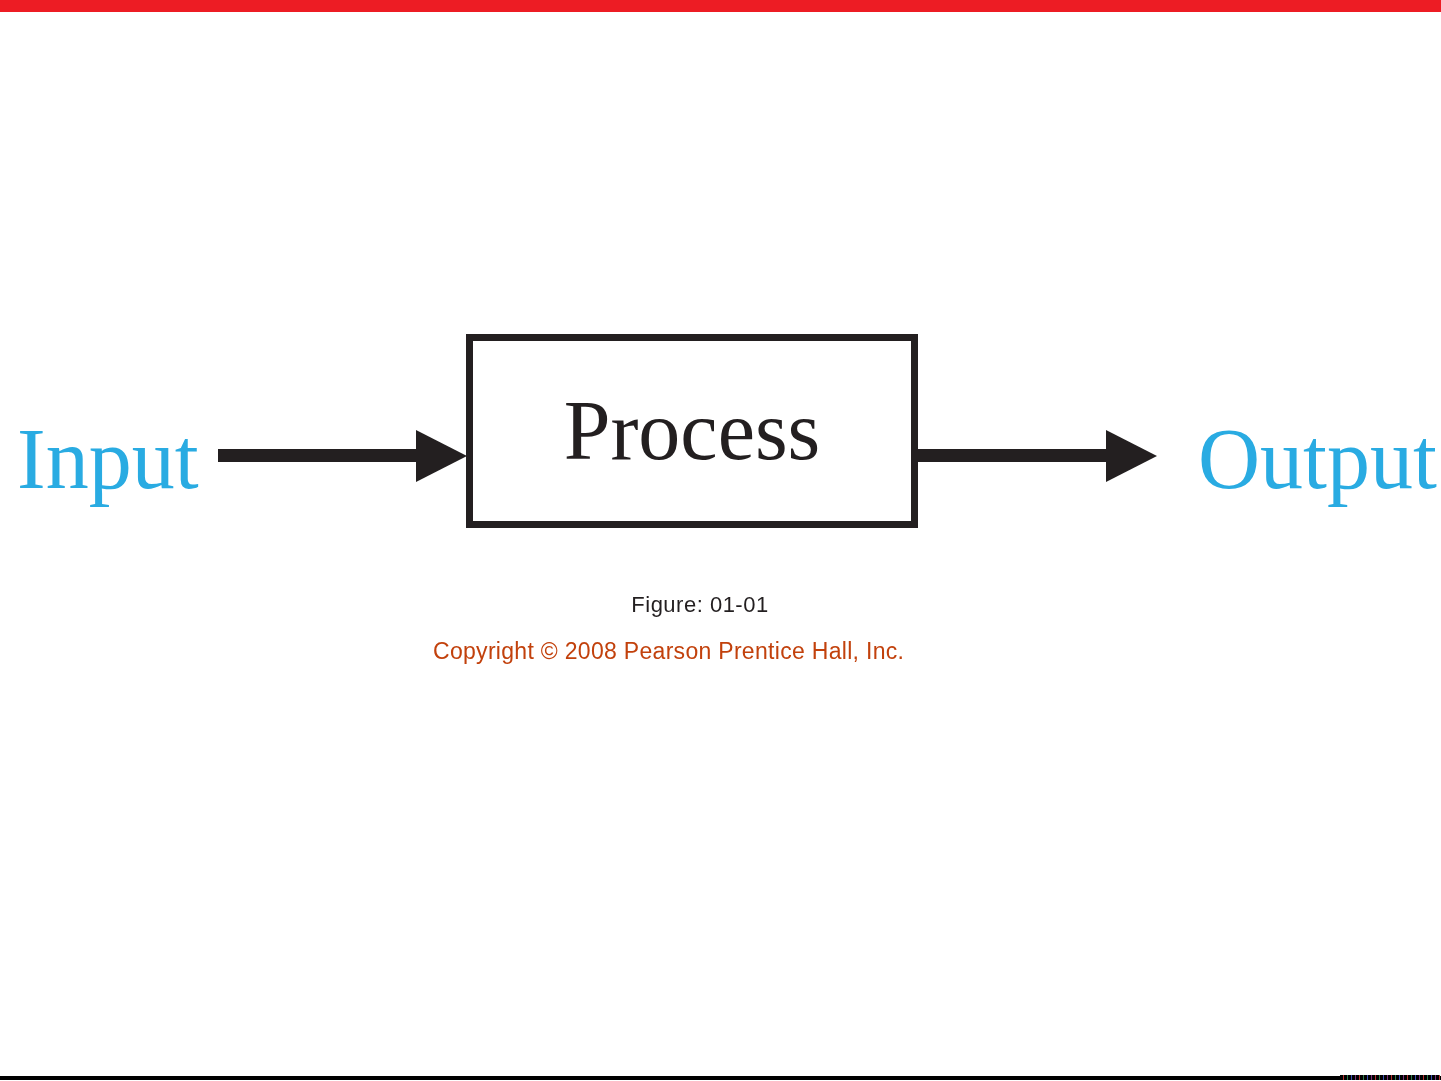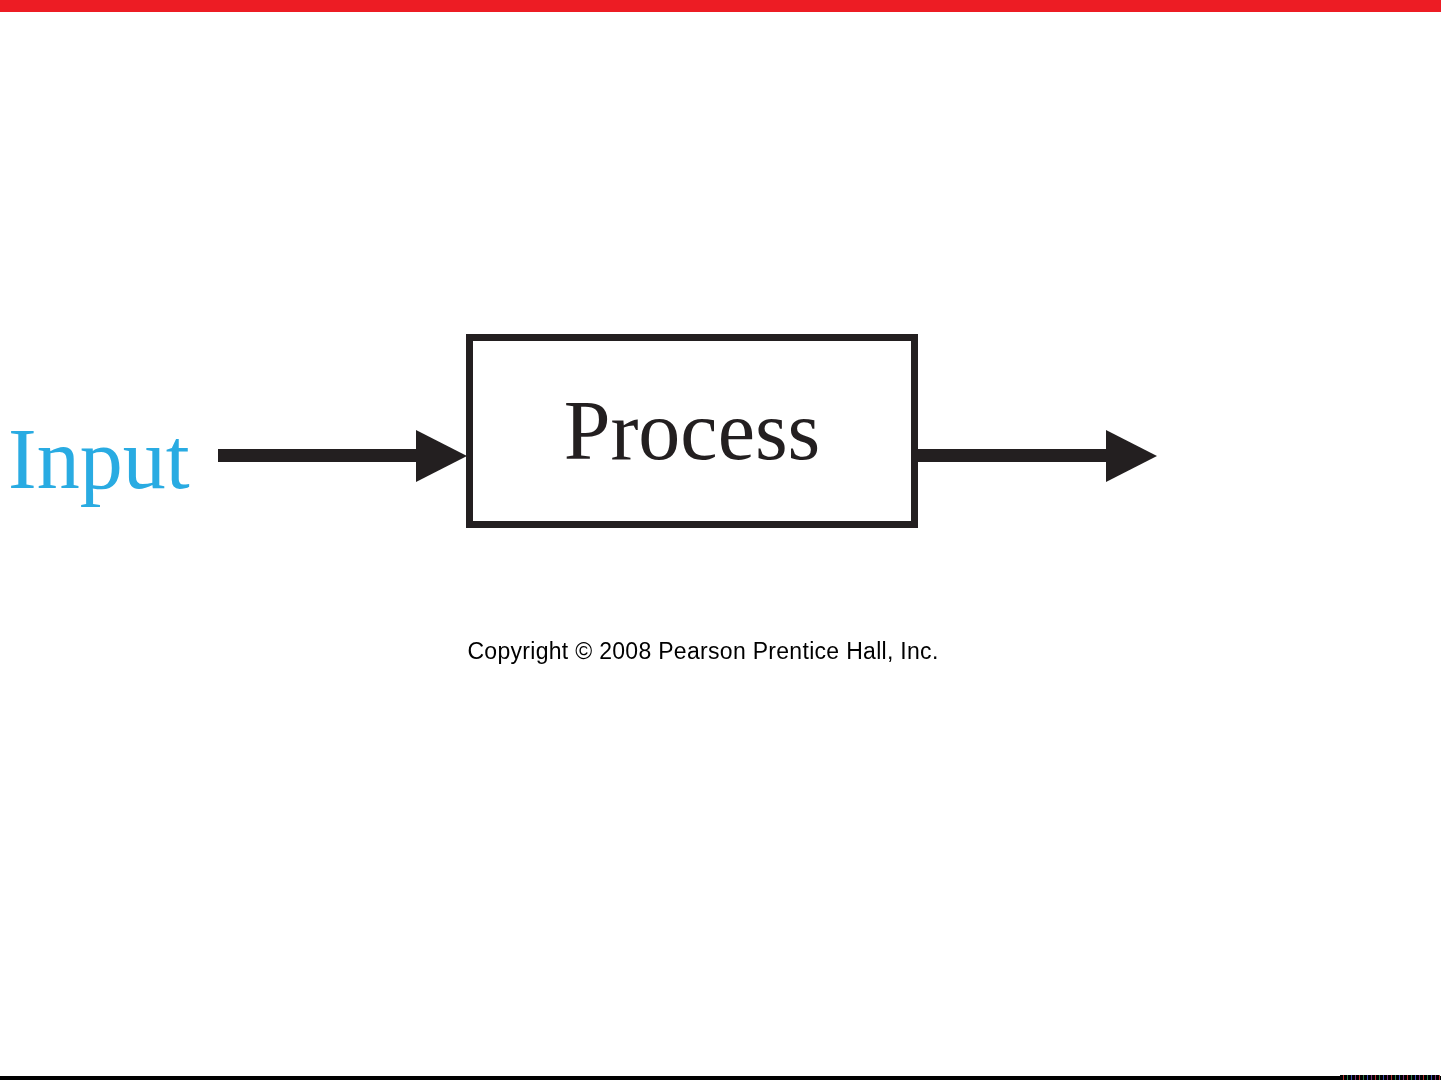--- a/index.html
+++ b/index.html
@@ -25,21 +25,21 @@
   
   .flow-label {
     position: absolute;
     top: 416px;
     font-family: "Liberation Serif", serif;
     font-size: 86px;
     line-height: 1;
     color: #29ABE2;
     white-space: nowrap;
   }
-  .flow-label.input  { left: 8px; }
+  .flow-label.input  { left: 17px; }
   .flow-label.output { left: 1198px; }
   
   .process-box {
     position: absolute;
     left: 466px; top: 334px;
     width: 452px; height: 194px;
     box-sizing: border-box;
     border: 7px solid #231F20;
     background: #ffffff;
     display: flex;
@@ -79,23 +79,23 @@
     width: 480px;
     text-align: center;
     font-size: 22px;
     color: #231F20;
     letter-spacing: 0.5px;
   }
   .copyright-caption {
     position: absolute;
     left: 433px; top: 638px;
     width: 540px;
-    text-align: center;
+    text-align: left;
     font-size: 23px;
-    color: #000000;
+    color: #c2410c;
     letter-spacing: 0.3px;
   }
   
   .bottom-rule {
     position: absolute;
     left: 0; top: 1076px;
     width: 100%; height: 4px;
     background: #000000;
   }
   .micro-watermark {
@@ -121,20 +121,22 @@
   <div class="arrow-shaft left"></div>
   <div class="arrow-head left"></div>
 
   <div class="process-box">
     <span class="box-label">Process</span>
   </div>
 
   <div class="arrow-shaft right"></div>
   <div class="arrow-head right"></div>
 
+  <div class="flow-label output">Output</div>
 
+  <div class="figure-caption">Figure: 01-01</div>
 
   <div class="copyright-caption">Copyright © 2008 Pearson Prentice Hall, Inc.</div>
 
   <div class="bottom-rule"></div>
   <div class="micro-watermark"></div>
 
 </div>
 
 </body></html>

